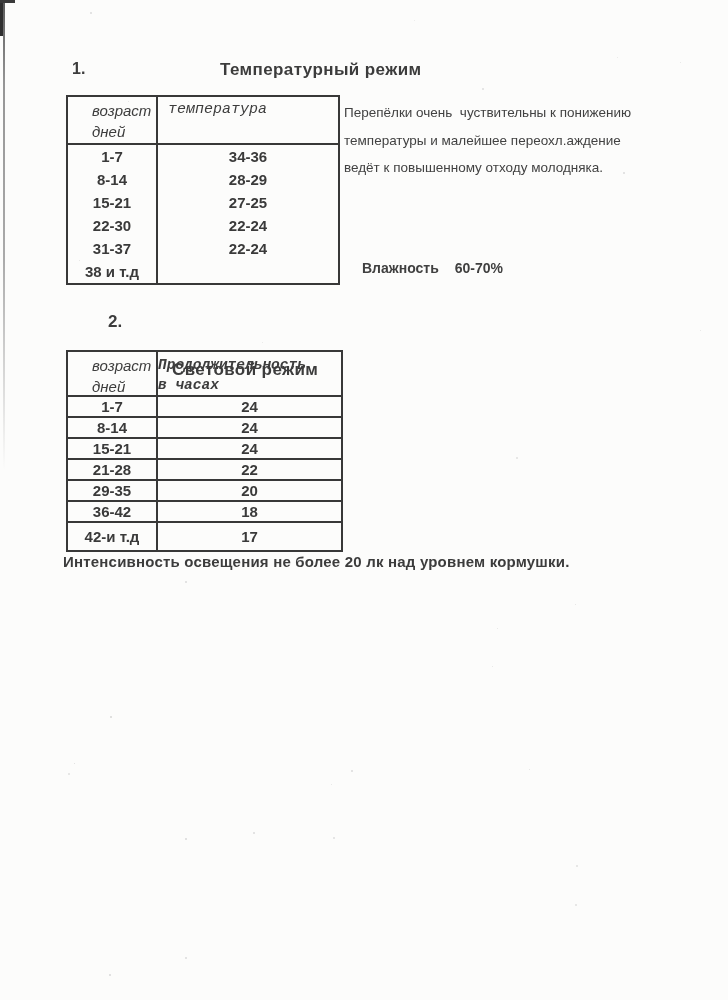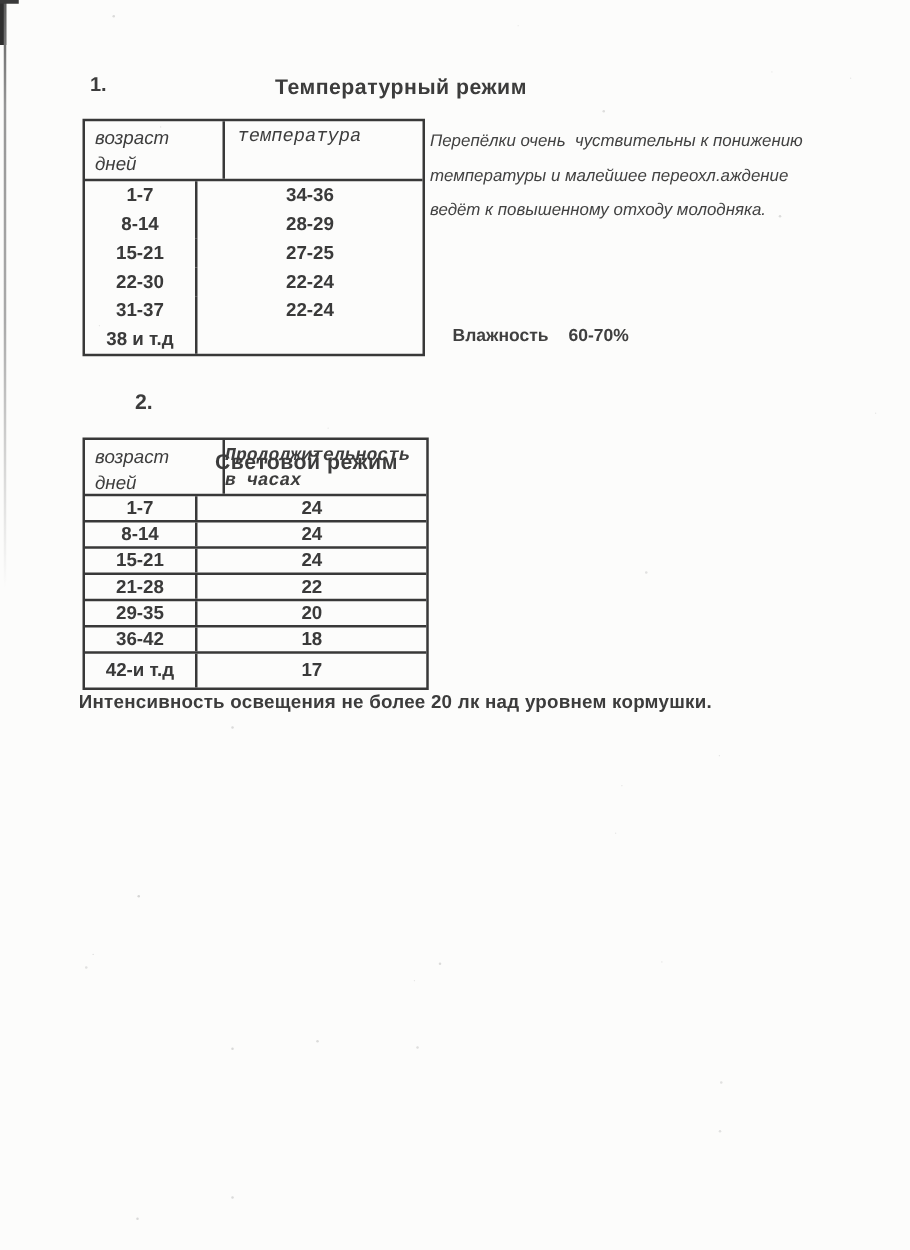--- a/index.html
+++ b/index.html
@@ -27,23 +27,23 @@
   .h2-title { left:172px; top:324px; font-size:17px; letter-spacing:.4px;margin-top:36px; }
 
   
   .scan-table { border:2px solid #383838; background:transparent; }
   .t1 { left:66px; top:95px;  width:274px; }
   .t2 { left:66px; top:350px; width:277px; }
   .thead { display:flex; border-bottom:2px solid #383838; }
   .t1 .thead { height:48px; }
   .t2 .thead { height:45px; }
   .th-age {
-    width:112px; border-right:2px solid #383838;
+    width:90px; border-right:2px solid #383838;
     font-style:italic; font-size:15px; line-height:21px;
-    padding:3px 0 0 8px; white-space:pre-line;
+    padding:3px 0 0 24px; white-space:pre-line;
   }
   .th-val { flex:1; font-style:italic; font-size:15px; padding:4px 0 0 10px;font-family:Liberation Mono, monospace; }
   .t2 .th-val {
     font-weight:bold; text-align:left; padding:3px 0 0 0;
     font-size:14.5px; line-height:20px; white-space:pre-line;
   }
   .trow { display:flex; }
   .t1 .trow { height:23px; }
   .t2 .trow { height:21px; border-bottom:2px solid #383838; }
   .t2 .trow:last-child { border-bottom:none; height:27px; }
@@ -53,21 +53,21 @@
     font-weight:bold; font-size:15px; color:#3a3a3a;
   }
   .cell-val {
     flex:1; display:flex; align-items:center; justify-content:center;
     font-weight:bold; font-size:15px; color:#3a3a3a;
   }
 
   
   .note1 {
     left:344px; top:99px; width:300px;
-    font-style:italic; font-size:13.5px; line-height:27.5px;
+    font-size:13.5px; line-height:27.5px;
     white-space:pre-wrap; color:#424242;
   }
 
   .humidity { left:362px; top:260px; font-size:14px; font-weight:bold; color:#404040; }
   .humidity .gap { display:inline-block; width:16px; }
 
   .note2 {
     left:63px; top:553px; width:560px;
     font-size:15px; font-weight:bold; letter-spacing:.2px; color:#3c3c3c;
   }

